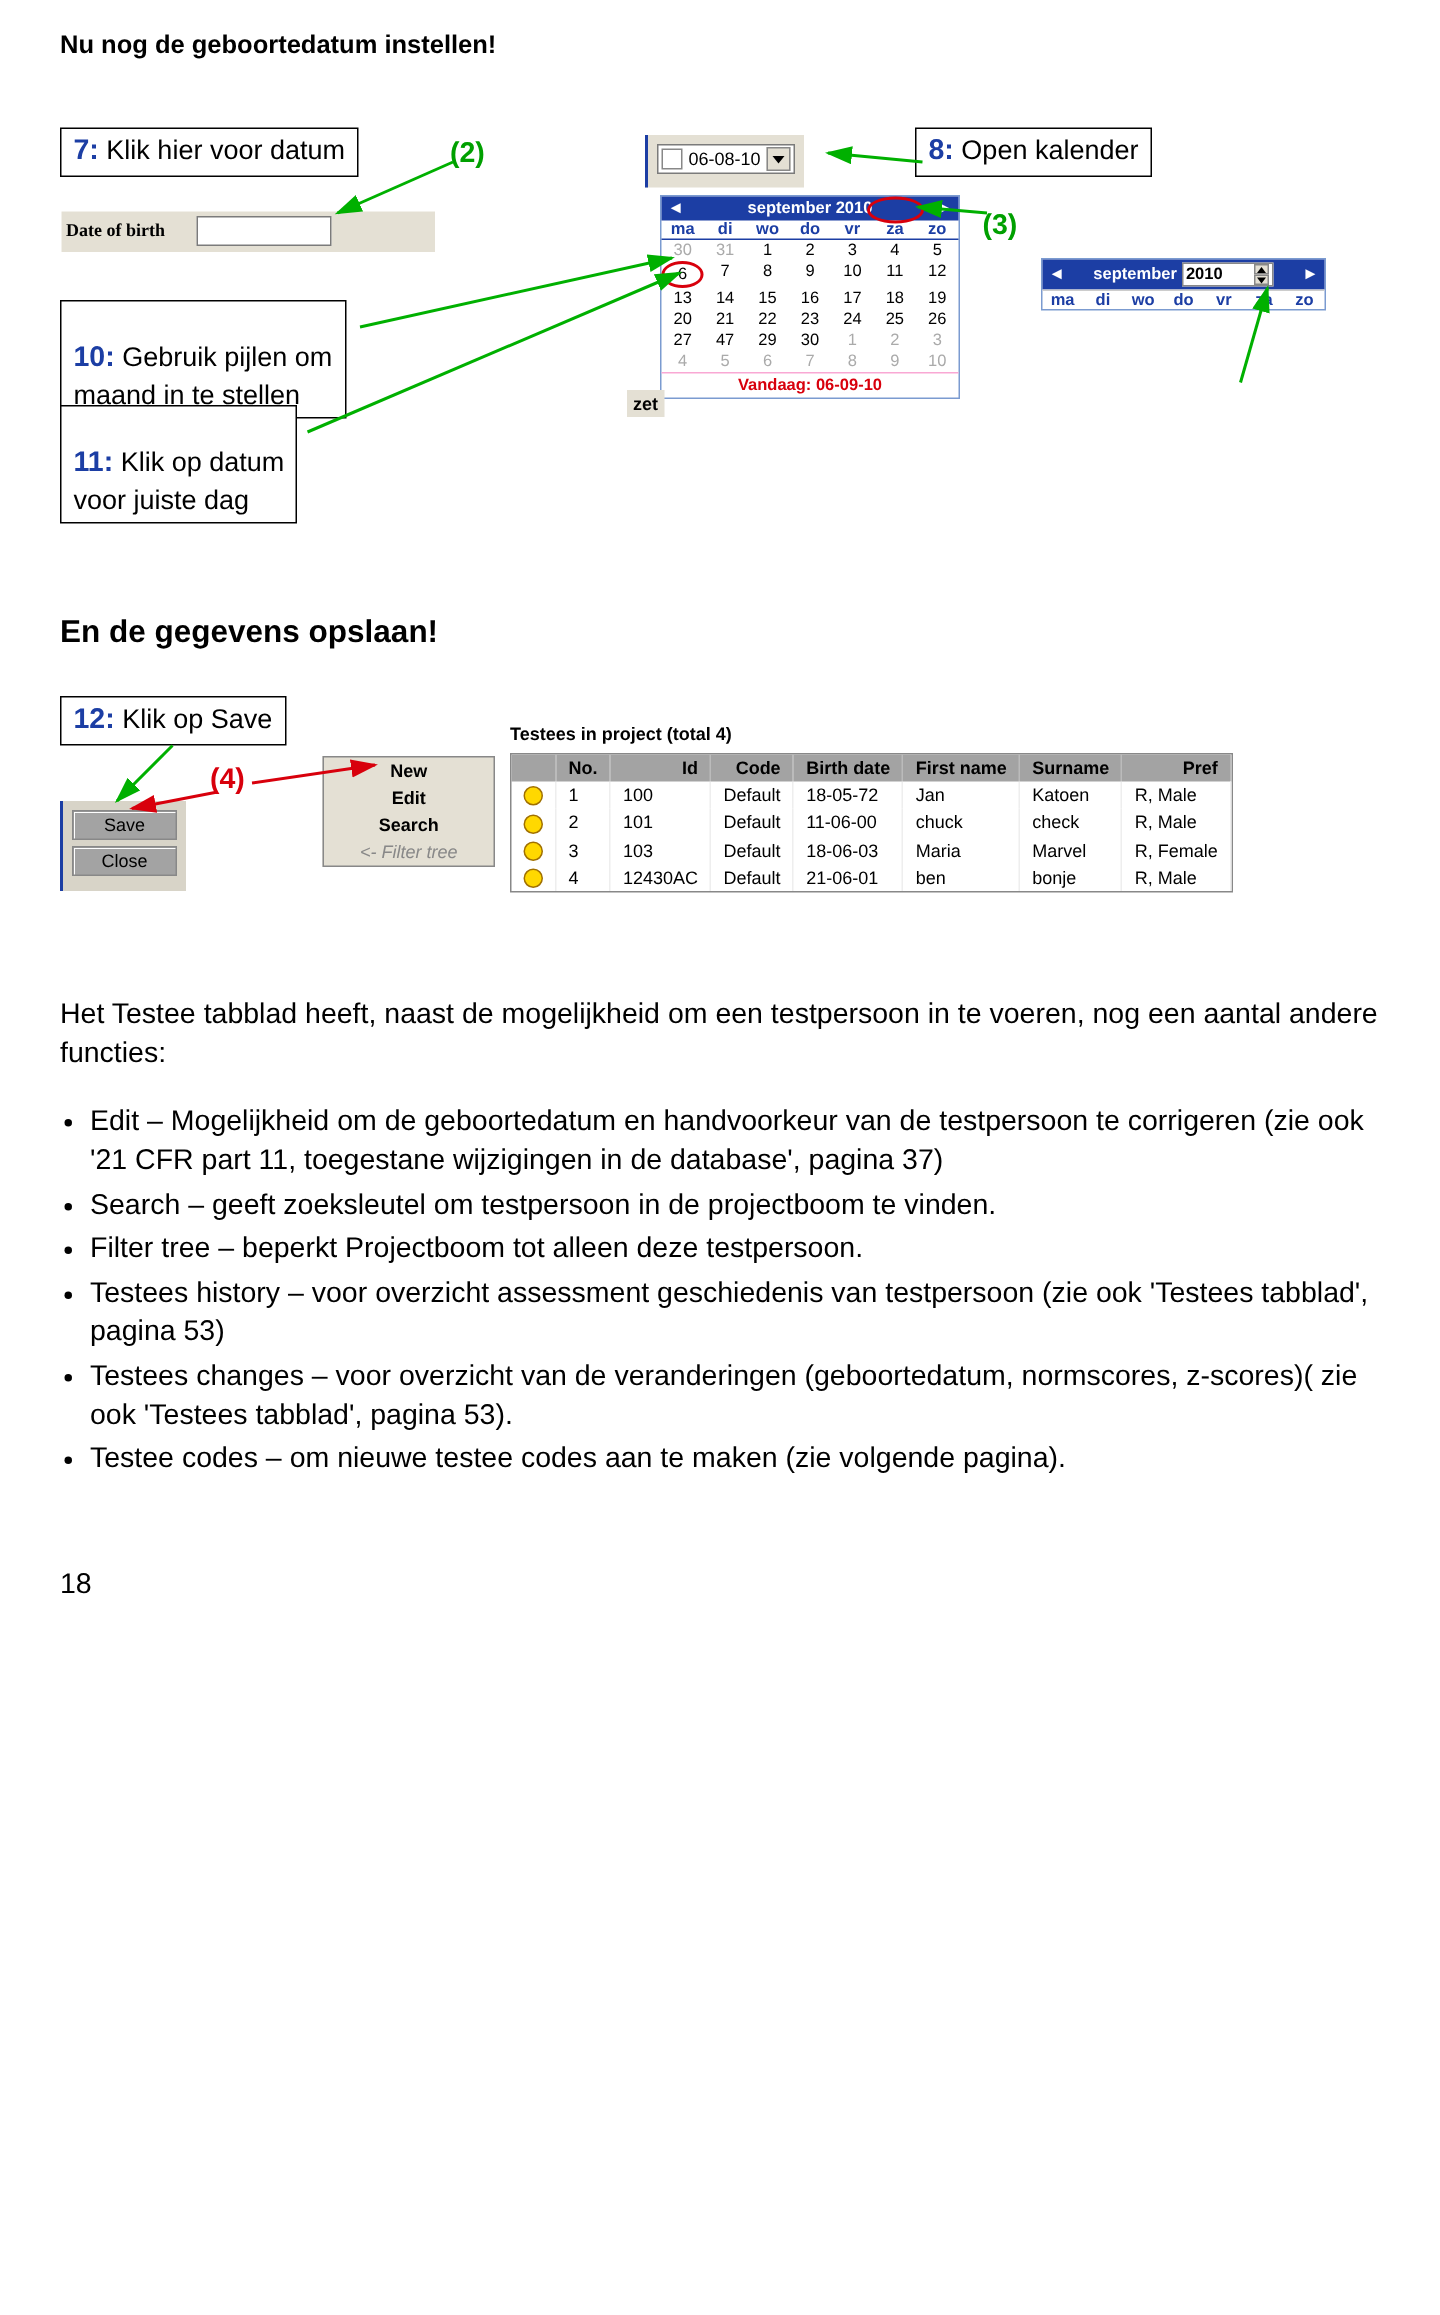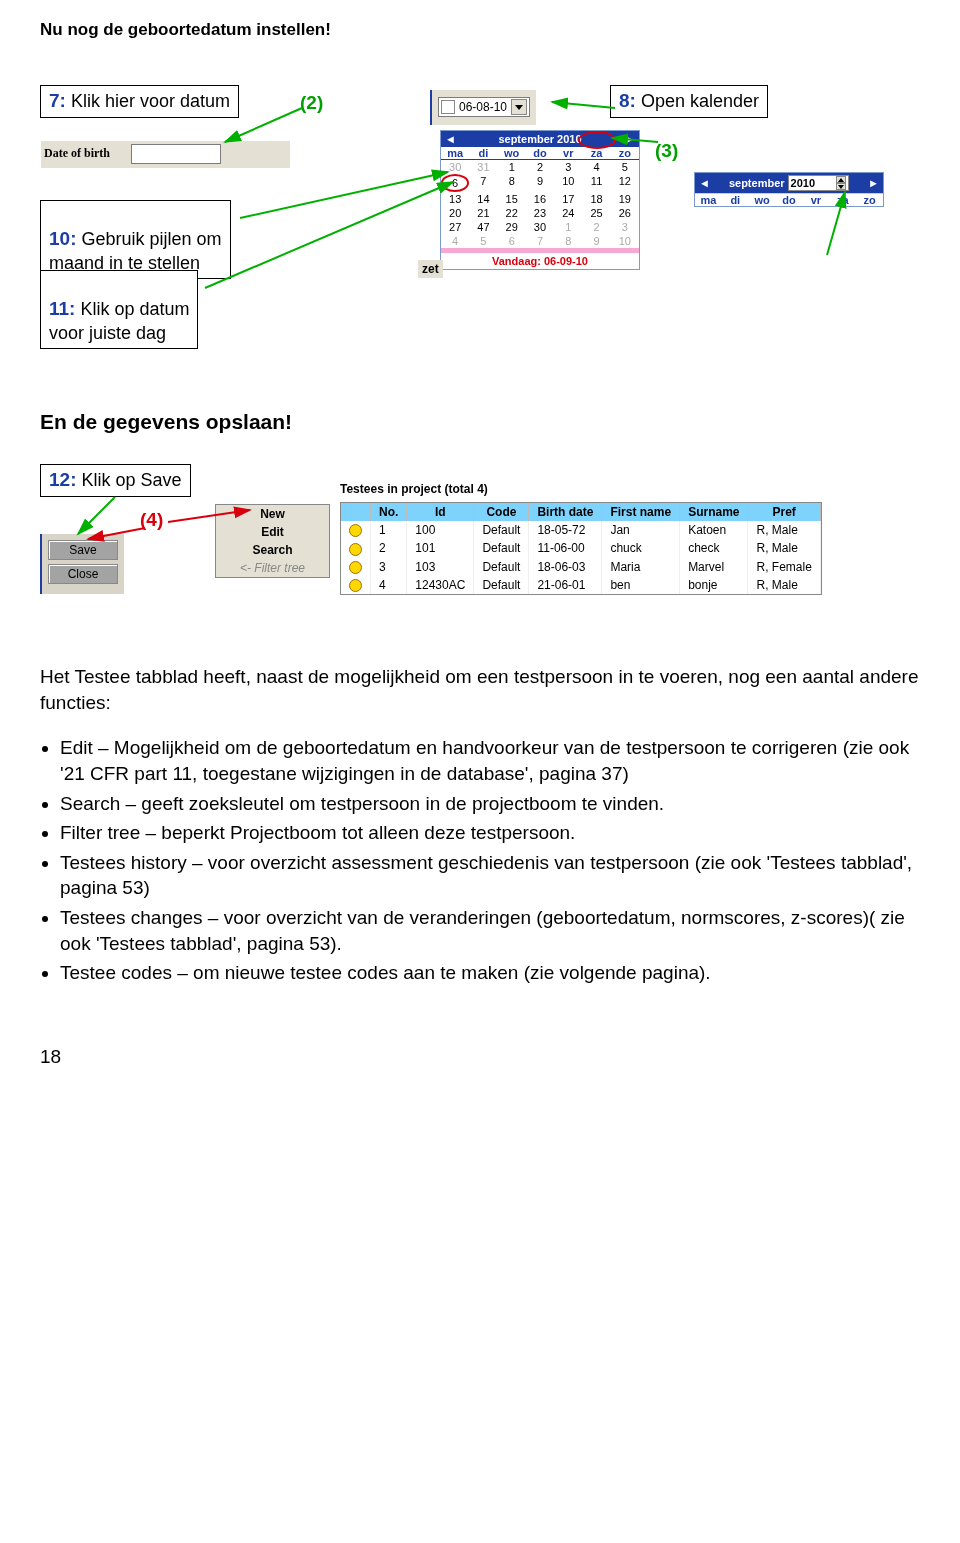--- a/index.html
+++ b/index.html
@@ -145,21 +145,21 @@
   .win-cal-days .circled {
     border: 2px solid #d8000c;
     border-radius: 50%;
     color: #000;
   }
   .win-cal-foot {
     text-align: center;
     color: #d8000c;
     font-weight: bold;
     padding: 2px;
-    border-top: 5px solid #f9a8d4;
+    border-top: 1px solid #f9a8d4;
   }
   .red-oval {
     position: absolute;
     border: 2px solid #d8000c;
     border-radius: 50%;
   }
   .win-cal-small {
     position: absolute;
     background: #fff;
     border: 1px solid #7b9bd0;
@@ -224,23 +224,23 @@
     font: bold 12px Tahoma, sans-serif;
   }
   .testees-grid {
     position: absolute;
     font: 12px Tahoma, sans-serif;
     background: #fff;
     border: 1px solid #888;
   }
   .testees-grid table { border-collapse: collapse; }
   .testees-grid th {
-    background: #7dd3fc;
-    font-weight: bold;
-    text-align: center;
+    background: #a3a3a3;
+    font-weight: bold;
+    text-align: right;
     padding: 2px 8px;
     border-right: 1px solid #bbb;
   }
   .testees-grid td {
     padding: 2px 8px;
     border-right: 1px solid #eee;
   }
   .smiley {
     display: inline-block;
     width: 13px;

